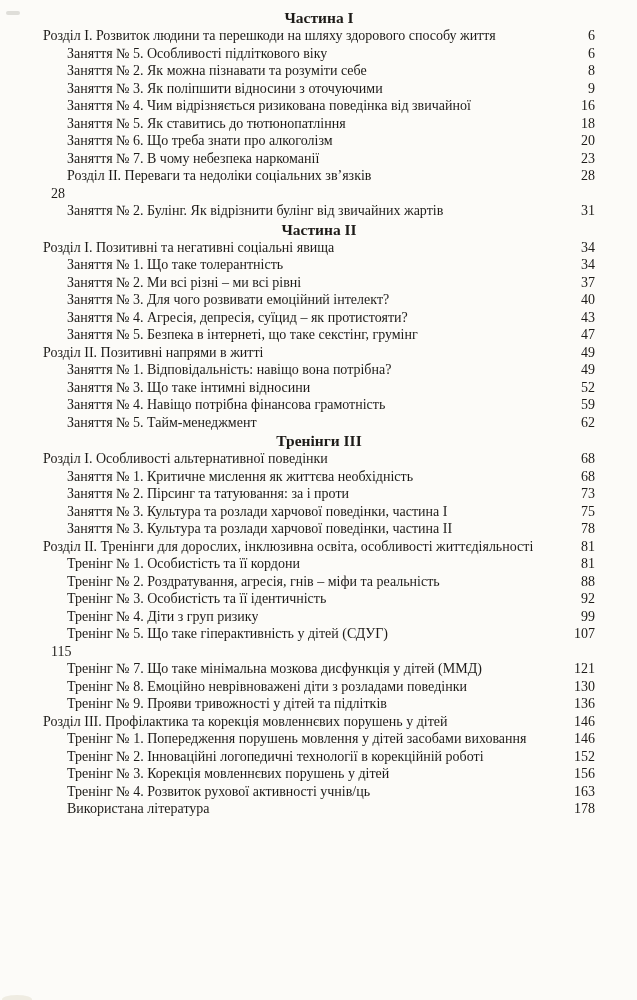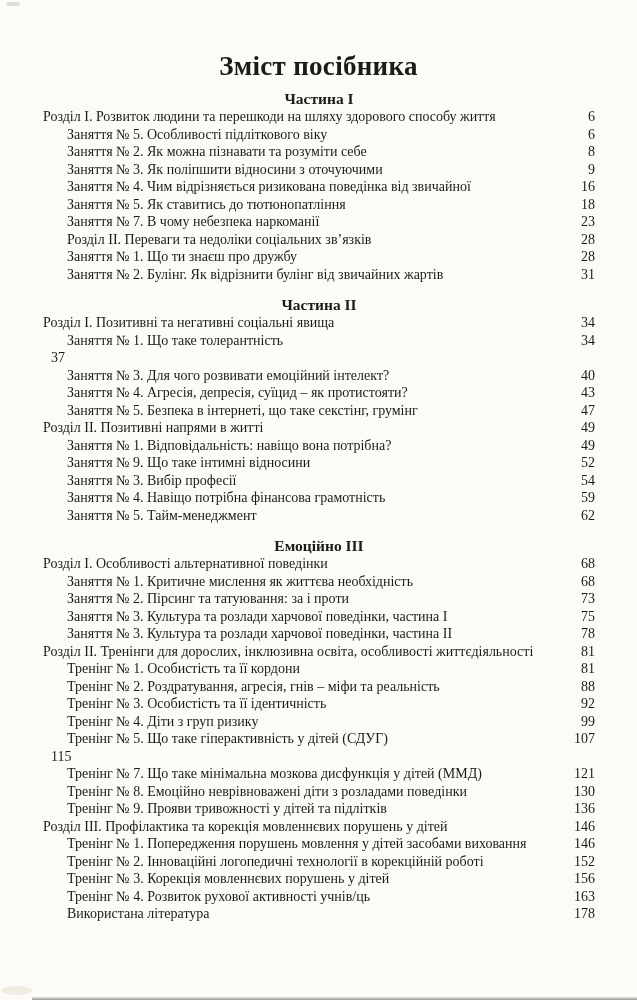--- a/index.html
+++ b/index.html
@@ -27,21 +27,21 @@
     letter-spacing: 0.3px;
   }
   .toc {
     margin: 9px 42px 0 43px;
     text-align: center;
   }
   .part-heading {
     font-weight: bold;
     font-size: 15.5px;
     line-height: 18px;
-    margin-top: 13px;
+    margin-top: 1px;
   }
   .part-heading:first-child { margin-top: 0; }
   .toc-row {
     display: flex;
     justify-content: space-between;
     align-items: baseline;
     font-size: 14px;
     line-height: 17.5px;
   }
   .toc-row .entry-text {
@@ -75,21 +75,20 @@
     height: 3px;
     background: linear-gradient(to bottom, rgba(130,127,120,0.18), rgba(72,70,65,0.55));
   }
 </style>
 </head>
 <body>
 
 <div class="page">
   <div class="scan-smudge-top"></div>
 
-  <h1 class="page-title">Зміст посібника</h1>
 
   <div class="toc" id="toc">
       <div class="part-heading">Частина I</div>
       <div class="toc-row indent-0">
         <span class="entry-text">Розділ I. Розвиток людини та перешкоди на шляху здорового способу життя</span>
         <span class="entry-page">6</span>
       </div>
       <div class="toc-row indent-1">
         <span class="entry-text">Заняття № 5. Особливості підліткового віку</span>
         <span class="entry-page">6</span>
@@ -104,45 +103,49 @@
       </div>
       <div class="toc-row indent-1">
         <span class="entry-text">Заняття № 4. Чим відрізняється ризикована поведінка від звичайної</span>
         <span class="entry-page">16</span>
       </div>
       <div class="toc-row indent-1">
         <span class="entry-text">Заняття № 5. Як ставитись до тютюнопатління</span>
         <span class="entry-page">18</span>
       </div>
       <div class="toc-row indent-1">
+        <span class="entry-text">Заняття № 6. Що треба знати про алкоголізм</span>
+        <span class="entry-page">20</span>
+      </div>
+      <div class="toc-row indent-1">
         <span class="entry-text">Заняття № 7. В чому небезпека наркоманії</span>
         <span class="entry-page">23</span>
       </div>
       <div class="toc-row indent-1">
         <span class="entry-text">Розділ II. Переваги та недоліки соціальних зв’язків</span>
         <span class="entry-page">28</span>
       </div>
       <div class="toc-row indent-1">
-        <span class="entry-text">Заняття № 1. Що ти знаєш про дружбу</span>
         <span class="entry-page">28</span>
       </div>
       <div class="toc-row indent-1">
         <span class="entry-text">Заняття № 2. Булінг. Як відрізнити булінг від звичайних жартів</span>
         <span class="entry-page">31</span>
       </div>
       <div class="part-heading">Частина II</div>
       <div class="toc-row indent-0">
         <span class="entry-text">Розділ I. Позитивні та негативні соціальні явища</span>
         <span class="entry-page">34</span>
       </div>
       <div class="toc-row indent-1">
         <span class="entry-text">Заняття № 1. Що таке толерантність</span>
         <span class="entry-page">34</span>
       </div>
       <div class="toc-row indent-1">
+        <span class="entry-text">Заняття № 2. Ми всі різні – ми всі рівні</span>
         <span class="entry-page">37</span>
       </div>
       <div class="toc-row indent-1">
         <span class="entry-text">Заняття № 3. Для чого розвивати емоційний інтелект?</span>
         <span class="entry-page">40</span>
       </div>
       <div class="toc-row indent-1">
         <span class="entry-text">Заняття № 4. Агресія, депресія, суїцид – як протистояти?</span>
         <span class="entry-page">43</span>
       </div>
@@ -152,36 +155,32 @@
       </div>
       <div class="toc-row indent-0">
         <span class="entry-text">Розділ II. Позитивні напрями в житті</span>
         <span class="entry-page">49</span>
       </div>
       <div class="toc-row indent-1">
         <span class="entry-text">Заняття № 1. Відповідальність: навіщо вона потрібна?</span>
         <span class="entry-page">49</span>
       </div>
       <div class="toc-row indent-1">
-        <span class="entry-text">Заняття № 9. Що таке інтимні відносини</span>
+        <span class="entry-text">Заняття № 3. Що таке інтимні відносини</span>
         <span class="entry-page">52</span>
-      </div>
-      <div class="toc-row indent-1">
-        <span class="entry-text">Заняття № 3. Вибір професії</span>
-        <span class="entry-page">54</span>
       </div>
       <div class="toc-row indent-1">
         <span class="entry-text">Заняття № 4. Навіщо потрібна фінансова грамотність</span>
         <span class="entry-page">59</span>
       </div>
       <div class="toc-row indent-1">
         <span class="entry-text">Заняття № 5. Тайм-менеджмент</span>
         <span class="entry-page">62</span>
       </div>
-      <div class="part-heading">Емоційно III</div>
+      <div class="part-heading">Тренінги III</div>
       <div class="toc-row indent-0">
         <span class="entry-text">Розділ I. Особливості альтернативної поведінки</span>
         <span class="entry-page">68</span>
       </div>
       <div class="toc-row indent-1">
         <span class="entry-text">Заняття № 1. Критичне мислення як життєва необхідність</span>
         <span class="entry-page">68</span>
       </div>
       <div class="toc-row indent-1">
         <span class="entry-text">Заняття № 2. Пірсинг та татуювання: за і проти</span>

